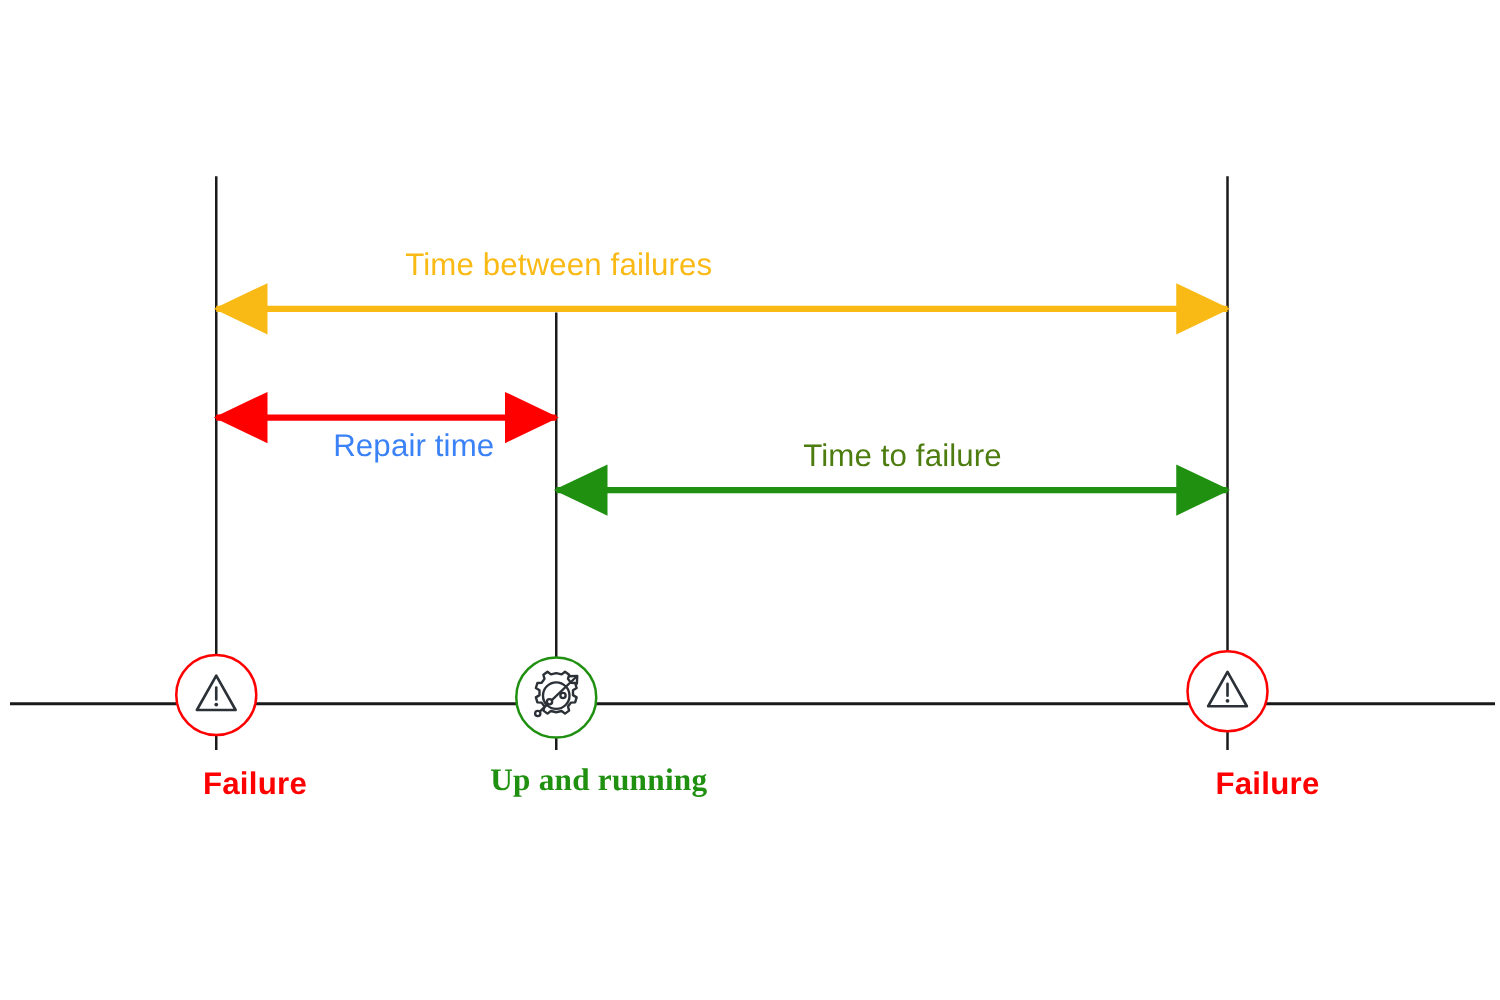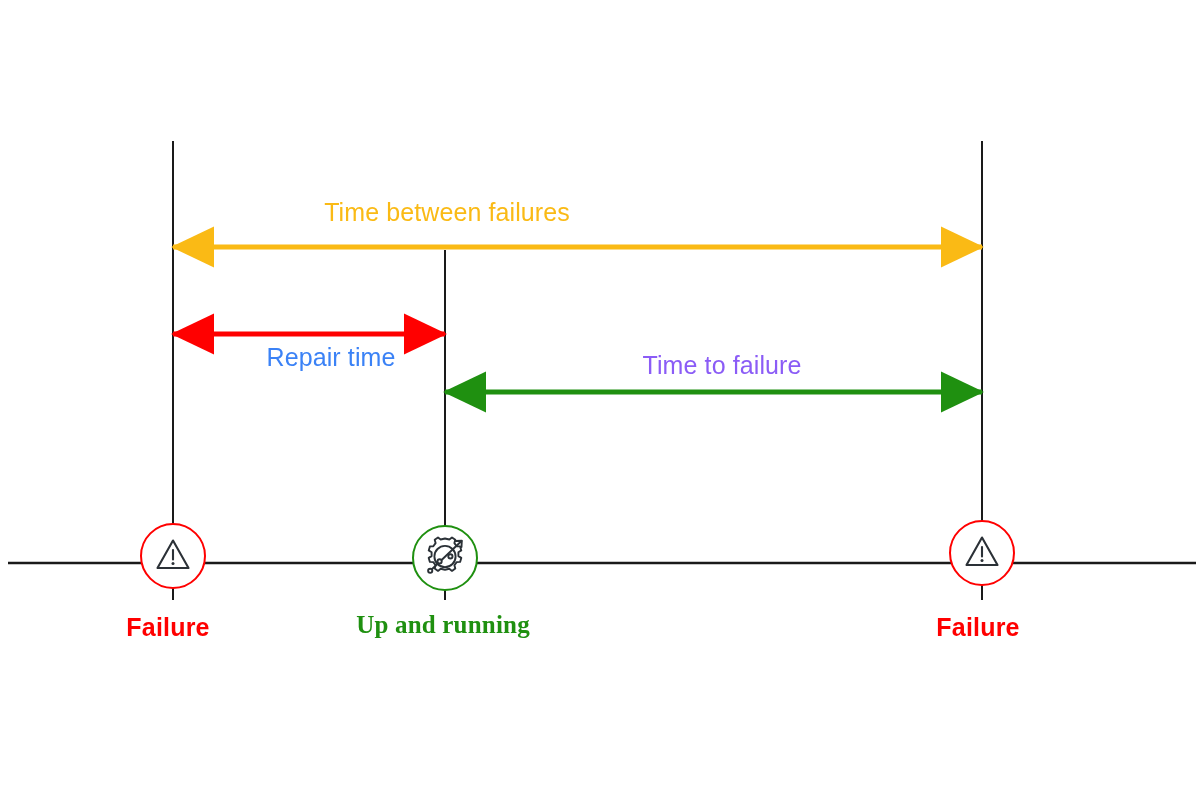--- a/index.html
+++ b/index.html
@@ -33,20 +33,21 @@
   }
   .measure-label {
     font-size: 25px;
     font-weight: 400;
     letter-spacing: 0.1px;
   }
   .state-label {
     font-size: 25px;
     font-weight: 700;
     letter-spacing: 0.2px;
+    margin-left: 36px;
   }
 </style>
 </head>
 <body>
 
 <div id="diagram-root">
 
   <svg id="diagram-svg" viewBox="0 0 1200 800">
     <defs>
       <marker id="arrow-amber-end" markerWidth="9" markerHeight="9" refX="8.2" refY="4.5" orient="auto" markerUnits="strokeWidth">
@@ -114,21 +115,21 @@
         <line x1="982" y1="547" x2="982" y2="556.5"></line>
         <circle cx="982" cy="560.6" r="1.5" fill="#2B3137" stroke="none"></circle>
       </g>
     </g>
   </svg>
 
   <div class="lbl measure-label" style="left:447px; top:200px; transform:translateX(-50%); color:#FABA15;">Time between failures</div>
 
   <div class="lbl measure-label" style="left:311px; top:345px; transform:translateX(-50%); color:#3b82f6;margin-left:20px;">Repair time</div>
 
-  <div class="lbl measure-label" style="left:722px; top:353px; transform:translateX(-50%); color:#8b5cf6;">Time to failure</div>
+  <div class="lbl measure-label" style="left:722px; top:353px; transform:translateX(-50%); color:#4d7c0f;">Time to failure</div>
 
   <div class="lbl state-label" style="left:168px; top:615px; transform:translateX(-50%); color:#FF0000;">Failure</div>
 
   <div class="lbl state-label" style="left:443px; top:612px; transform:translateX(-50%); color:#1F9010;font-family:Liberation Serif, serif;">Up and running</div>
 
   <div class="lbl state-label" style="left:978px; top:615px; transform:translateX(-50%); color:#FF0000;">Failure</div>
 
 </div>
 
 </body></html>

